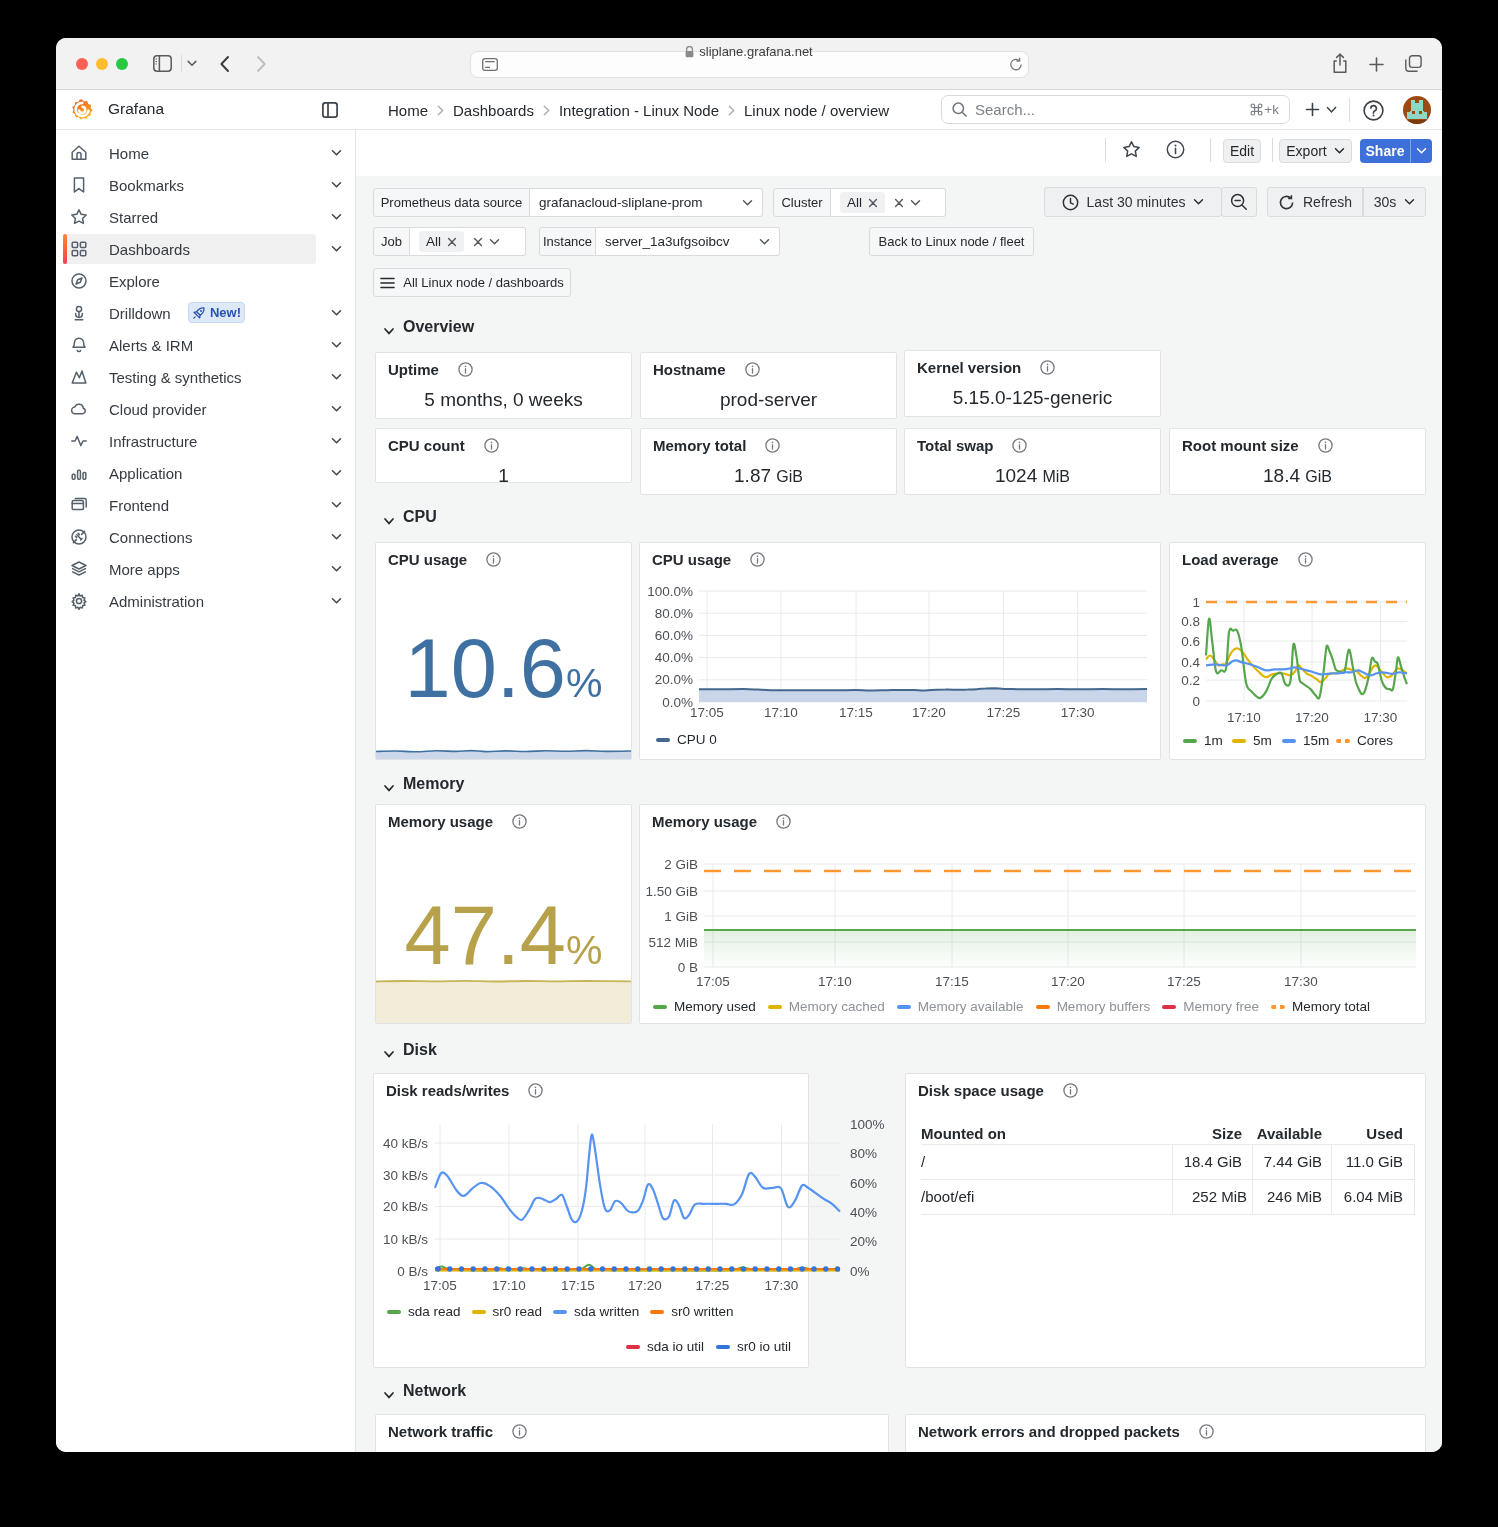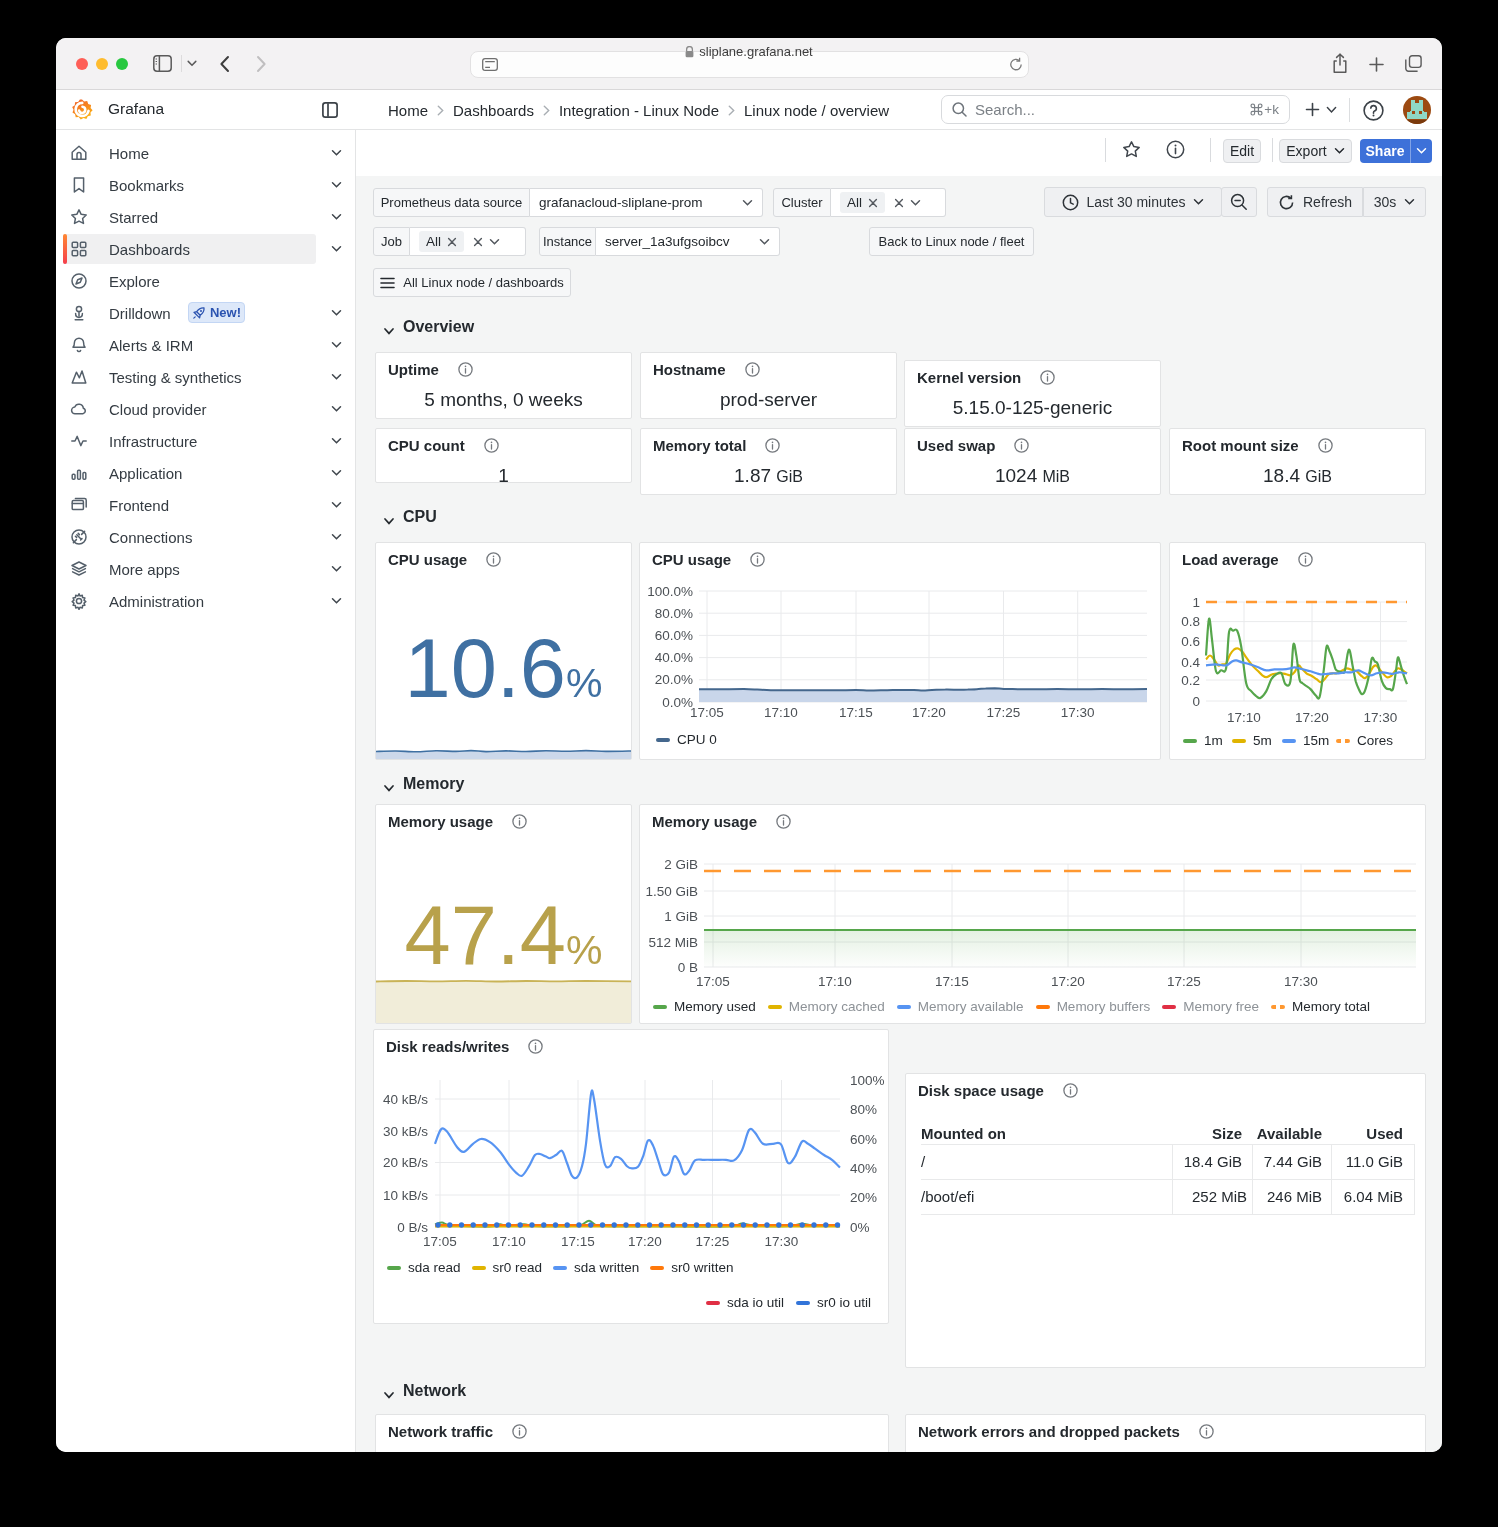--- a/index.html
+++ b/index.html
@@ -460,21 +460,21 @@
 <div class="ptitle">
         <span>Hostname</span>
         <svg width="15" height="15" viewBox="0 0 15 15">
           <circle cx="7.5" cy="7.5" r="6.6" fill="none" stroke="#75797e" stroke-width="1.3"></circle>
           <circle cx="7.5" cy="4.4" r="0.8" fill="#75797e"></circle>
           <path d="M7.5 6.7 V11" stroke="#75797e" stroke-width="1.3" stroke-linecap="round"></path>
         </svg>
       </div>
 <div class="statv" style="top:36px">prod-server</div>
 </div>
-<div class="panel" style="left:848px;top:322px;width:257px;height:67px">
+<div class="panel" style="left:848px;top:312px;width:257px;height:67px">
 <div class="ptitle">
         <span>Kernel version</span>
         <svg width="15" height="15" viewBox="0 0 15 15">
           <circle cx="7.5" cy="7.5" r="6.6" fill="none" stroke="#75797e" stroke-width="1.3"></circle>
           <circle cx="7.5" cy="4.4" r="0.8" fill="#75797e"></circle>
           <path d="M7.5 6.7 V11" stroke="#75797e" stroke-width="1.3" stroke-linecap="round"></path>
         </svg>
       </div>
 <div class="statv" style="top:36px">5.15.0-125-generic</div>
 </div>
@@ -495,21 +495,21 @@
         <svg width="15" height="15" viewBox="0 0 15 15">
           <circle cx="7.5" cy="7.5" r="6.6" fill="none" stroke="#75797e" stroke-width="1.3"></circle>
           <circle cx="7.5" cy="4.4" r="0.8" fill="#75797e"></circle>
           <path d="M7.5 6.7 V11" stroke="#75797e" stroke-width="1.3" stroke-linecap="round"></path>
         </svg>
       </div>
 <div class="statv" style="top:36px">1.87 <span style="font-size:16px">GiB</span></div>
 </div>
 <div class="panel" style="left:848px;top:390px;width:257px;height:67px">
 <div class="ptitle">
-        <span>Used swap</span>
+        <span>Total swap</span>
         <svg width="15" height="15" viewBox="0 0 15 15">
           <circle cx="7.5" cy="7.5" r="6.6" fill="none" stroke="#75797e" stroke-width="1.3"></circle>
           <circle cx="7.5" cy="4.4" r="0.8" fill="#75797e"></circle>
           <path d="M7.5 6.7 V11" stroke="#75797e" stroke-width="1.3" stroke-linecap="round"></path>
         </svg>
       </div>
 <div class="statv" style="top:36px">1024 <span style="font-size:16px">MiB</span></div>
 </div>
 <div class="panel" style="left:1113px;top:390px;width:257px;height:67px">
 <div class="ptitle">
@@ -691,21 +691,21 @@
 <div class="leg dim" style="position:static"><span class="sw" style="background:#e02f44"></span>Memory free</div>
 <div class="leg " style="position:static"><span class="sw" style="background:repeating-linear-gradient(90deg,#ff9830 0 5px,transparent 5px 9px)"></span>Memory total</div>
 </div>
 </div>
 <div class="sechead" style="left:327px;top:1003px">
       <svg width="12" height="9" viewBox="0 0 12 9">
         <path d="M2 2 L6 6.4 L10 2" fill="none" stroke="#24292e" stroke-width="1.7" stroke-linecap="round"></path>
       </svg>
       <span>Disk</span>
     </div>
-<div class="panel" style="left:317px;top:991px;width:516px;height:295px">
+<div class="panel" style="left:317px;top:1035px;width:436px;height:295px">
 <div class="ptitle">
         <span>Disk reads/writes</span>
         <svg width="15" height="15" viewBox="0 0 15 15">
           <circle cx="7.5" cy="7.5" r="6.6" fill="none" stroke="#75797e" stroke-width="1.3"></circle>
           <circle cx="7.5" cy="4.4" r="0.8" fill="#75797e"></circle>
           <path d="M7.5 6.7 V11" stroke="#75797e" stroke-width="1.3" stroke-linecap="round"></path>
         </svg>
       </div>
 <svg class="abs" style="left:0;top:0" width="514" height="293" viewBox="0 0 514 293">
         <line x1="61" y1="69" x2="466" y2="69" stroke="#e9eaec" stroke-width="1"></line>

